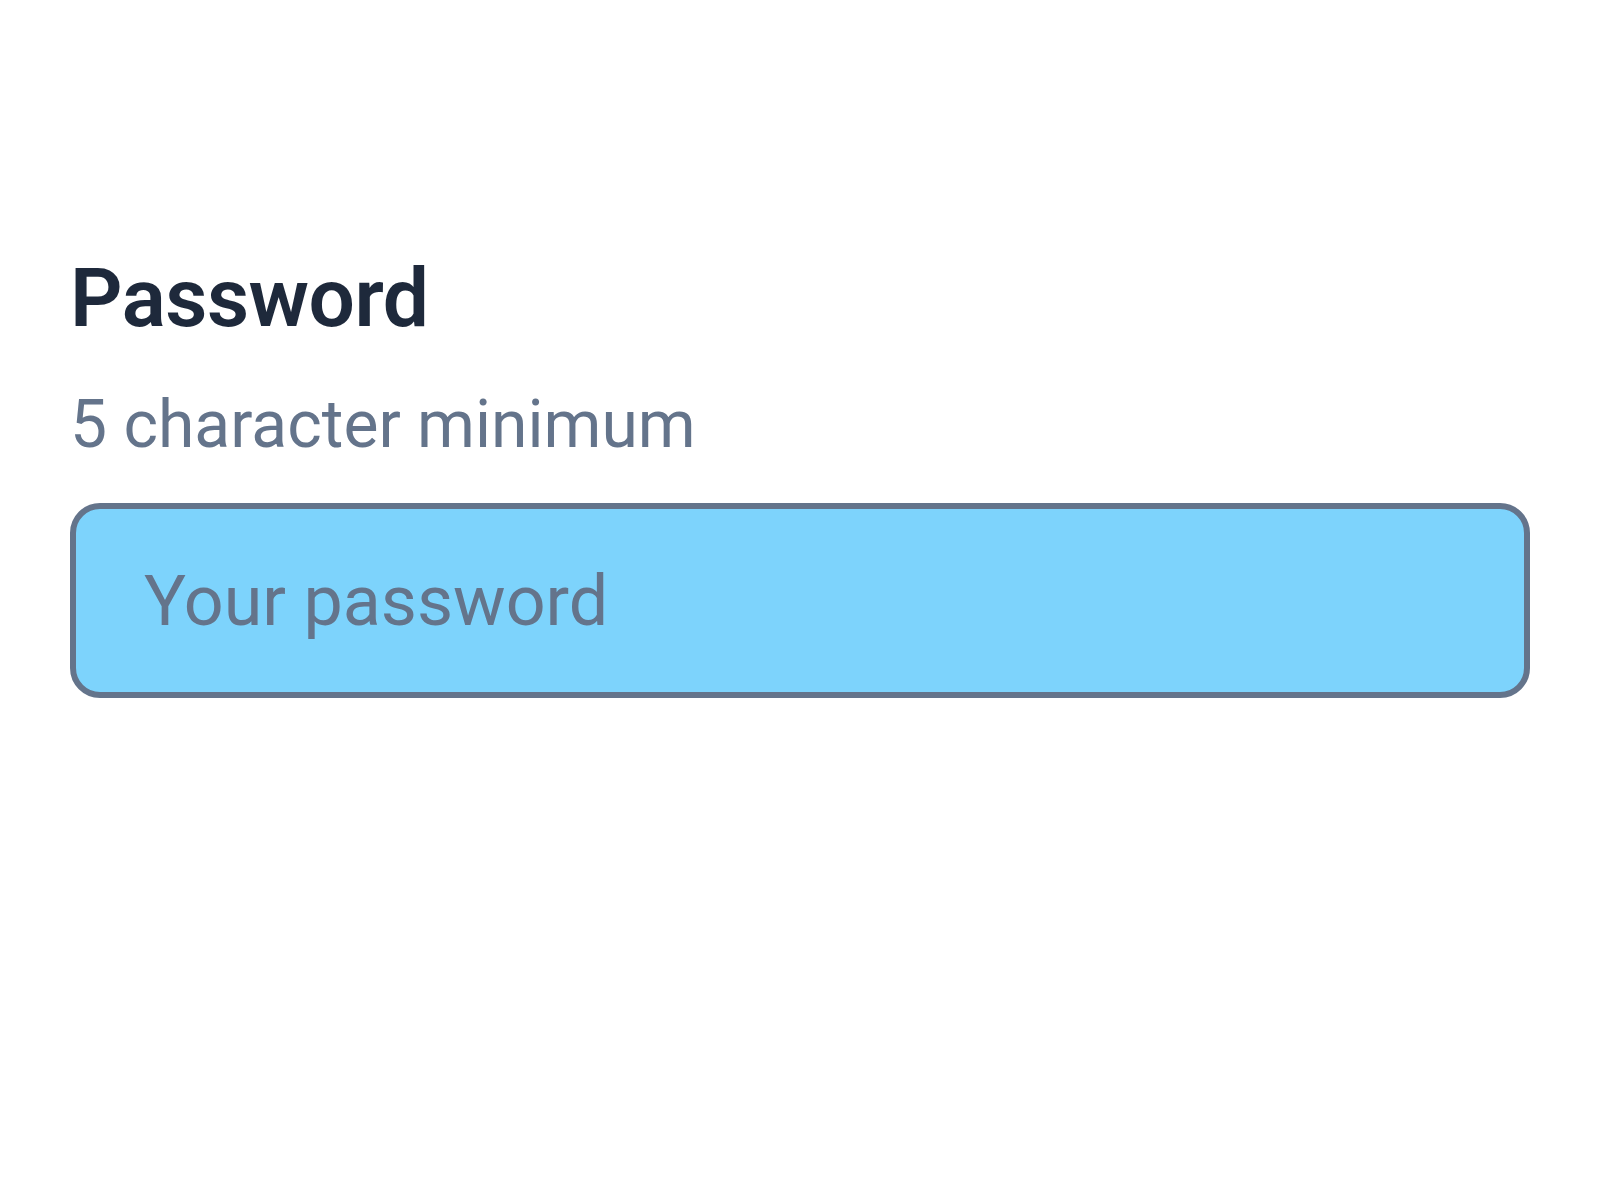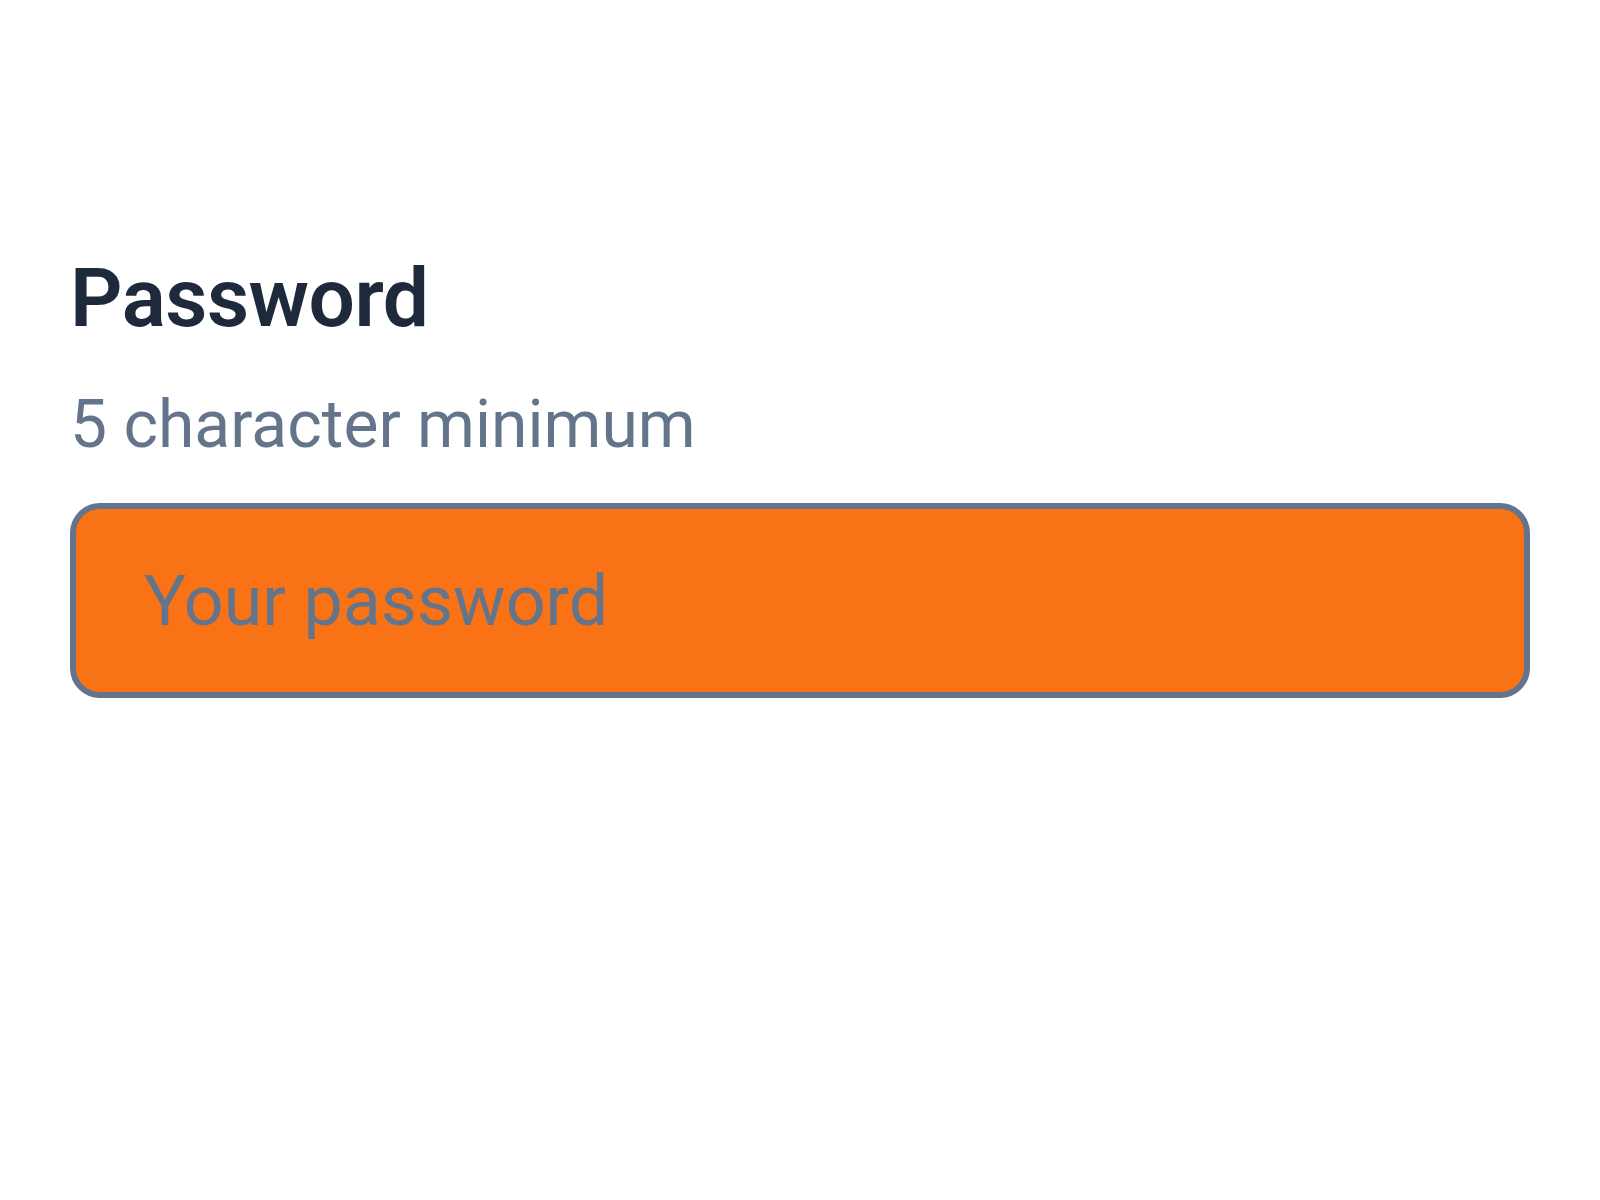--- a/index.html
+++ b/index.html
@@ -33,21 +33,21 @@
     }
     .input {
       width: 100%;
       height: 195px;
       border: 6px solid #64748b;
       border-radius: 30px;
       padding: 0 68px;
       font-size: 70px;
       font-family: inherit;
       color: #1e293b;
-      background: #f97316;
+      background: #7dd3fc;
       outline: none;
     }
     .input::placeholder {
       color: #64748b;
     }
   </style>
 </head>
 <body>
 
 <div class="form-group">

